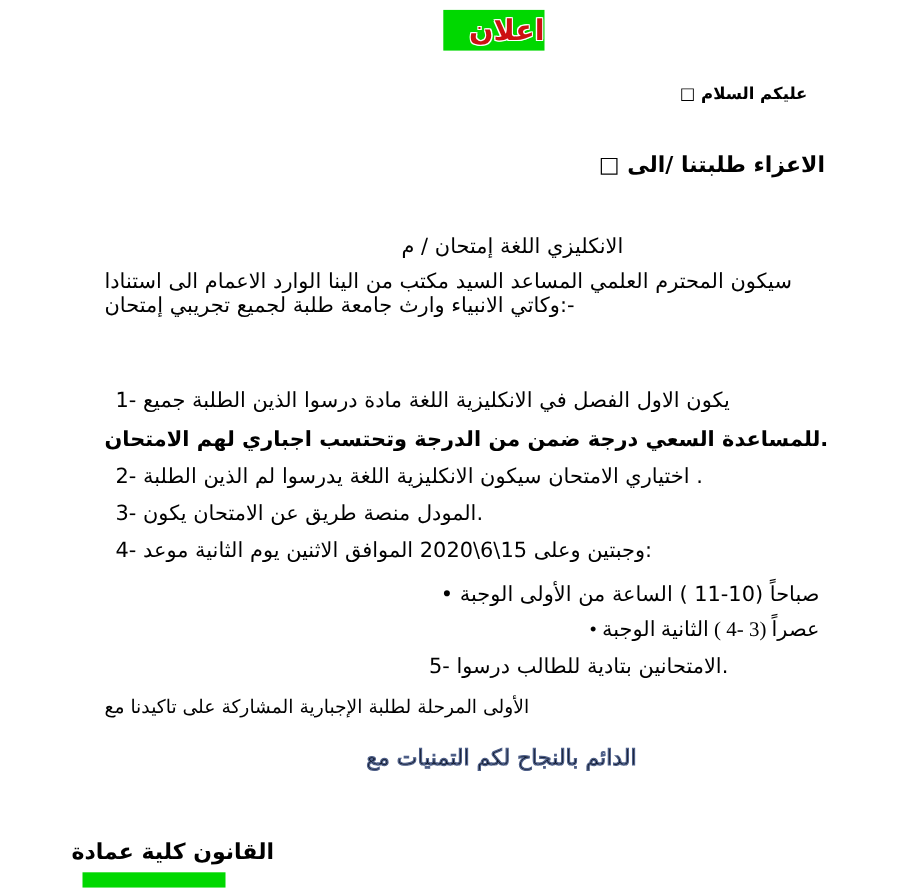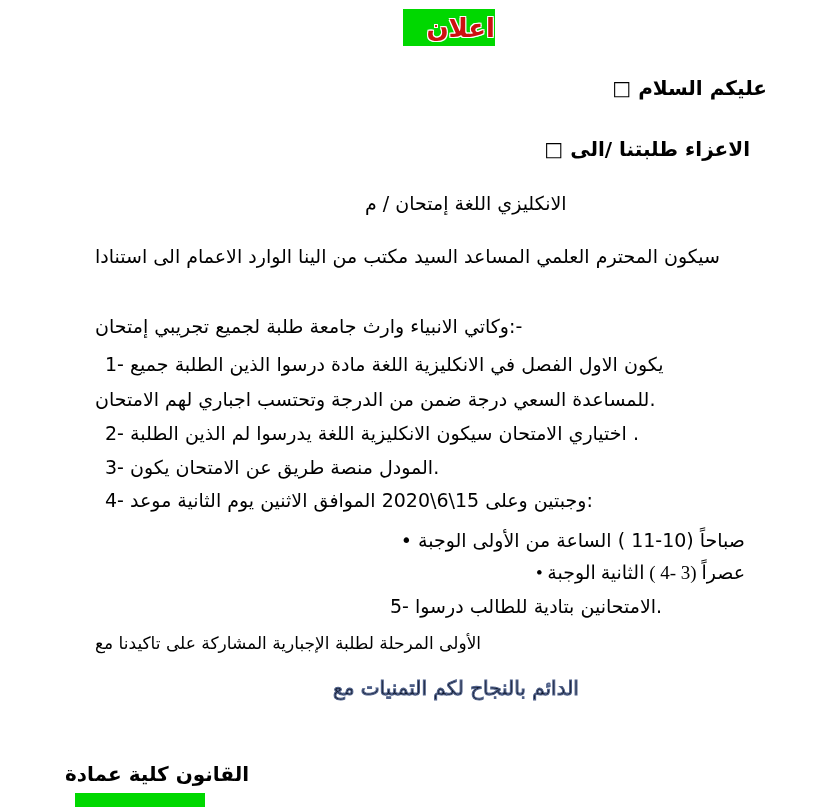--- a/index.html
+++ b/index.html
@@ -12,21 +12,21 @@
   .line span{unicode-bidi:isolate;}
   .bold{font-weight:700;}
   .banner{
     position:absolute;left:363px;top:9px;width:92px;height:37px;
     background:#00d800;display:flex;align-items:center;justify-content:flex-end;margin-left:40px;
   }
   .banner-text{
     font-size:26px;font-weight:700;color:#cc1111;
     text-shadow:-1px -1px 0 #fff,1px -1px 0 #fff,-1px 1px 0 #fff,1px 1px 0 #fff,0 1px 0 #fff,0 -1px 0 #fff;
   }
-  .greeting{top:76px;right:55px;font-size:20px;}
+  .greeting{top:76px;right:88px;font-size:15px;}
   .addressee{top:137px;right:72px;font-size:20px;margin-left:48px;}
   .subject{top:192px;left:365px;font-size:19px;}
   .intro1{top:233px;left:95px;margin-top:12px;}
   .intro2{top:267px;left:95px;}
   .item11{top:353px;left:105px;}
   .item12{top:388px;left:95px;}
   .item2{top:422px;left:105px;}
   .item3{top:456px;left:105px;}
   .item4{top:489px;left:105px;}
   .bullet1{top:529px;right:77px;}
@@ -46,27 +46,27 @@
 <div id="page">
 
   <div class="banner">
     <span class="banner-text">اعلان</span>
   </div>
 
   <div class="line bold greeting" style="direction: ltr;"><span dir="ltr">□</span> <span dir="rtl">السلام</span> <span dir="rtl">عليكم</span></div>
 
   <div class="line bold addressee" style="direction: ltr;"><span dir="ltr">□</span> <span dir="rtl">الى</span><span dir="ltr">/</span> <span dir="rtl">طلبتنا</span> <span dir="rtl">الاعزاء</span></div>
 
-  <div class="line subject" style="direction: ltr;"><span dir="rtl">م</span> <span dir="ltr">/</span> <span dir="rtl">إمتحان</span> <span dir="rtl">اللغة</span> <span dir="rtl">الانكليزي</span></div>
+  <div class="line subject" style="direction: ltr; margin-top: 21px;"><span dir="rtl">م</span> <span dir="ltr">/</span> <span dir="rtl">إمتحان</span> <span dir="rtl">اللغة</span> <span dir="rtl">الانكليزي</span></div>
 
   <div class="line intro1" style="direction: ltr;"><span dir="rtl">استنادا</span> <span dir="rtl">الى</span> <span dir="rtl">الاعمام</span> <span dir="rtl">الوارد</span> <span dir="rtl">الينا</span> <span dir="rtl">من</span> <span dir="rtl">مكتب</span> <span dir="rtl">السيد</span> <span dir="rtl">المساعد</span> <span dir="rtl">العلمي</span> <span dir="rtl">المحترم</span> <span dir="rtl">سيكون</span></div>
-  <div class="line intro2" style="direction: ltr; margin-top: 48px;"><span dir="rtl">إمتحان</span> <span dir="rtl">تجريبي</span> <span dir="rtl">لجميع</span> <span dir="rtl">طلبة</span> <span dir="rtl">جامعة</span> <span dir="rtl">وارث</span> <span dir="rtl">الانبياء</span> <span dir="rtl">وكاتي</span><span dir="ltr">:-</span></div>
+  <div class="line intro2" style="direction: ltr;"><span dir="rtl">إمتحان</span> <span dir="rtl">تجريبي</span> <span dir="rtl">لجميع</span> <span dir="rtl">طلبة</span> <span dir="rtl">جامعة</span> <span dir="rtl">وارث</span> <span dir="rtl">الانبياء</span> <span dir="rtl">وكاتي</span><span dir="ltr">:-</span></div>
 
   <div class="line item11" style="direction: ltr;"><span dir="ltr">1-</span> <span dir="rtl">جميع</span> <span dir="rtl">الطلبة</span> <span dir="rtl">الذين</span> <span dir="rtl">درسوا</span> <span dir="rtl">مادة</span> <span dir="rtl">اللغة</span> <span dir="rtl">الانكليزية</span> <span dir="rtl">في</span> <span dir="rtl">الفصل</span> <span dir="rtl">الاول</span> <span dir="rtl">يكون</span></div>
-  <div class="line item12" style="direction: ltr;"><span dir="rtl">الامتحان</span> <span dir="rtl">لهم</span> <span dir="rtl">اجباري</span> <span dir="rtl">وتحتسب</span> <span dir="rtl">الدرجة</span> <span dir="rtl">من</span> <span dir="rtl">ضمن</span> <span dir="rtl">درجة</span> <span dir="rtl">السعي</span> <span dir="rtl">للمساعدة</span><span dir="ltr">.</span></div>
+  <div class="line item12" style="direction: ltr; font-weight: bold;"><span dir="rtl">الامتحان</span> <span dir="rtl">لهم</span> <span dir="rtl">اجباري</span> <span dir="rtl">وتحتسب</span> <span dir="rtl">الدرجة</span> <span dir="rtl">من</span> <span dir="rtl">ضمن</span> <span dir="rtl">درجة</span> <span dir="rtl">السعي</span> <span dir="rtl">للمساعدة</span><span dir="ltr">.</span></div>
   <div class="line item2" style="direction: ltr;"><span dir="ltr">2-</span> <span dir="rtl">الطلبة</span> <span dir="rtl">الذين</span> <span dir="rtl">لم</span> <span dir="rtl">يدرسوا</span> <span dir="rtl">اللغة</span> <span dir="rtl">الانكليزية</span> <span dir="rtl">سيكون</span> <span dir="rtl">الامتحان</span> <span dir="rtl">اختياري</span> <span dir="ltr">.</span></div>
   <div class="line item3" style="direction: ltr;"><span dir="ltr">3-</span> <span dir="rtl">يكون</span> <span dir="rtl">الامتحان</span> <span dir="rtl">عن</span> <span dir="rtl">طريق</span> <span dir="rtl">منصة</span> <span dir="rtl">المودل</span><span dir="ltr">.</span></div>
   <div class="line item4" style="direction: ltr;"><span dir="ltr">4-</span> <span dir="rtl">موعد</span> <span dir="rtl">الثانية</span> <span dir="rtl">يوم</span> <span dir="rtl">الاثنين</span> <span dir="rtl">الموافق</span> <span dir="ltr">2020\6\15</span> <span dir="rtl">وعلى</span> <span dir="rtl">وجبتين</span><span dir="ltr">:</span></div>
 
   <div class="line bullet1" style="direction: ltr;"><span dir="ltr">•</span> <span dir="rtl">الوجبة</span> <span dir="rtl">الأولى</span> <span dir="rtl">من</span> <span dir="rtl">الساعة</span> <span dir="ltr">(</span> <span dir="ltr">11-10)</span> <span dir="rtl">صباحاً</span></div>
   <div class="line bullet2" style="direction: ltr;"><span dir="ltr">•</span> <span dir="rtl">الوجبة</span> <span dir="rtl">الثانية</span> <span dir="ltr">(</span> <span dir="ltr">4-</span> <span dir="ltr">3)</span> <span dir="rtl">عصراً</span></div>
 
   <div class="line item5" style="direction: ltr;"><span dir="ltr">5-</span> <span dir="rtl">درسوا</span> <span dir="rtl">للطالب</span> <span dir="rtl">بتادية</span> <span dir="rtl">الامتحانين</span><span dir="ltr">.</span></div>
 
   <div class="line emphasis" style="direction: ltr;"><span dir="rtl">مع</span> <span dir="rtl">تاكيدنا</span> <span dir="rtl">على</span> <span dir="rtl">المشاركة</span> <span dir="rtl">الإجبارية</span> <span dir="rtl">لطلبة</span> <span dir="rtl">المرحلة</span> <span dir="rtl">الأولى</span></div>

